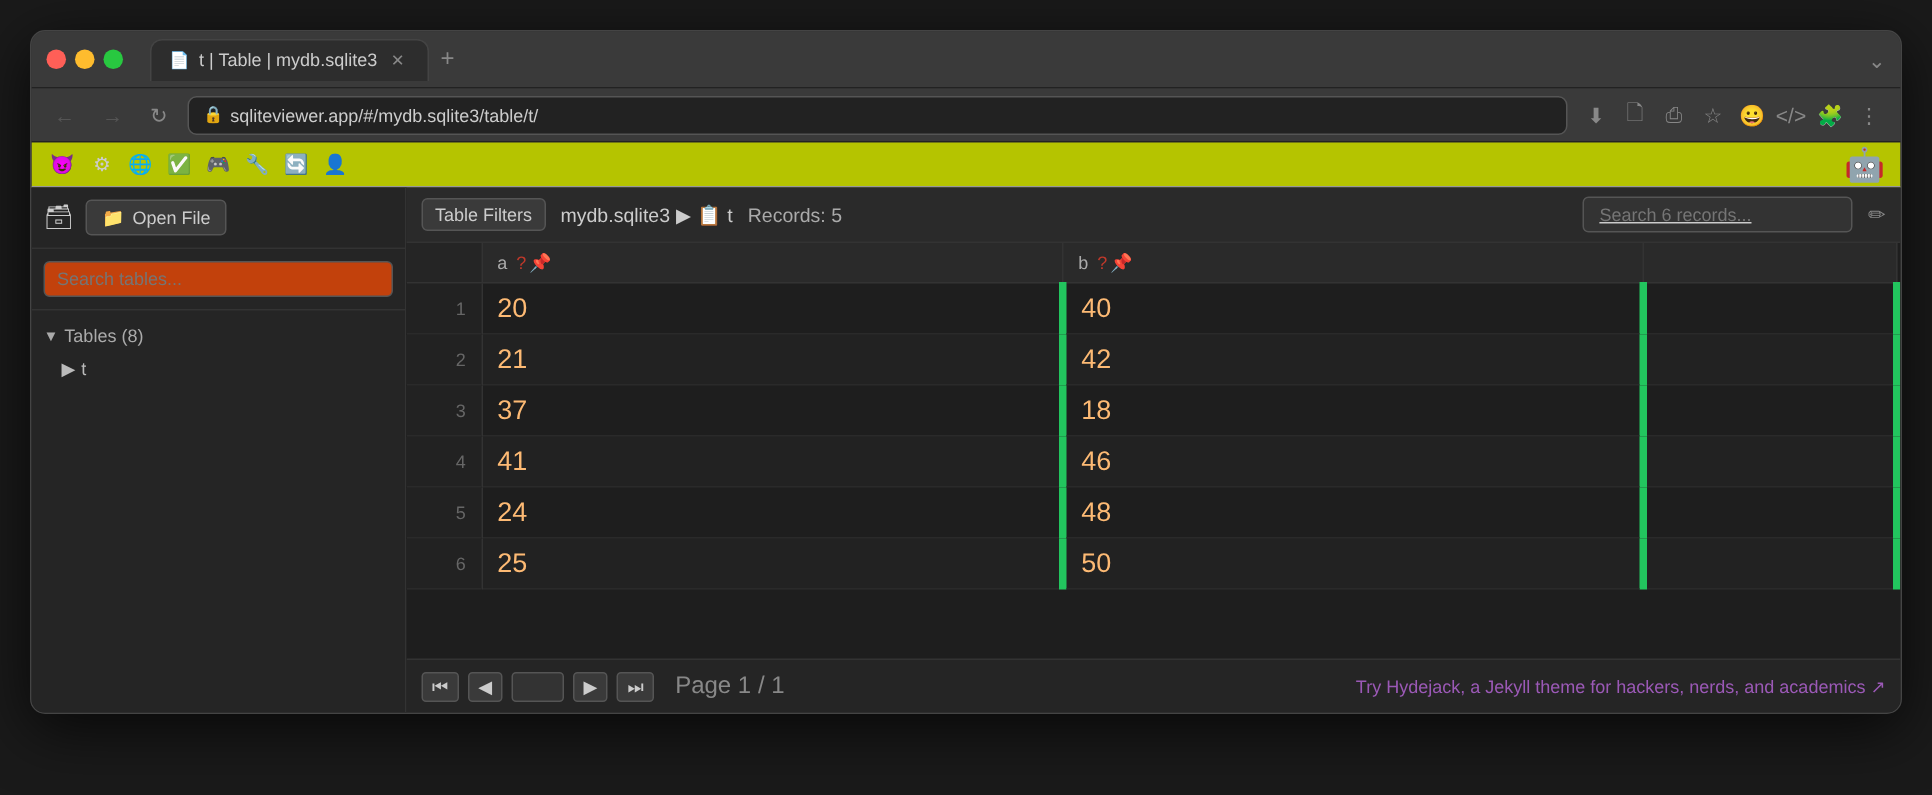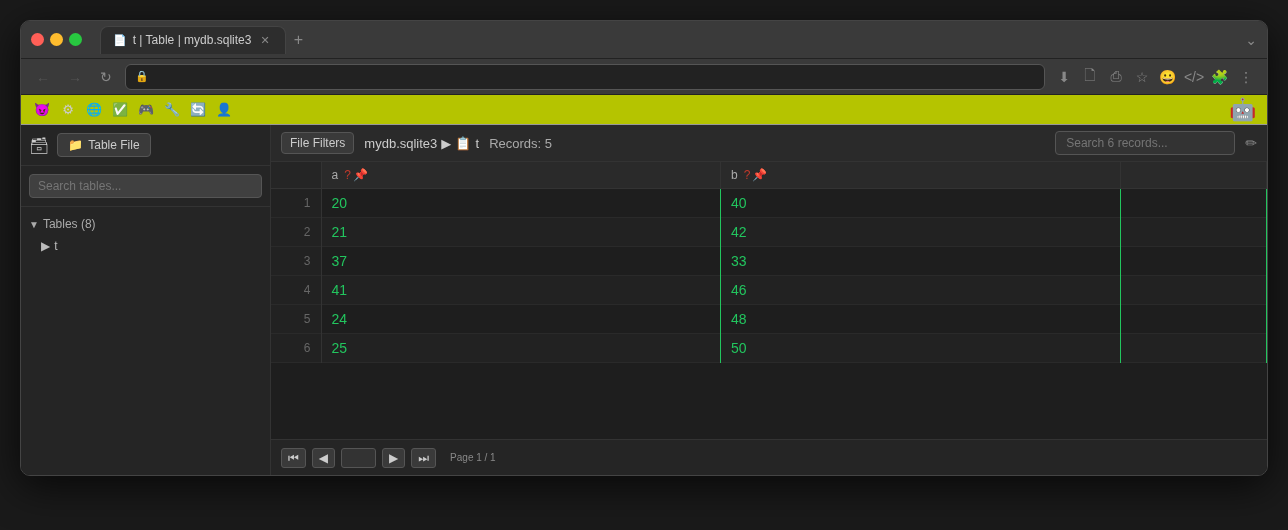--- a/index.html
+++ b/index.html
@@ -208,21 +208,21 @@
       display: flex;
       align-items: center;
       gap: 5px;
     }
     .search-tables {
       padding: 8px;
       border-bottom: 1px solid #333;
     }
     .search-tables input {
       width: 100%;
-      background: #404040;
+      background: #c2410c;
       border: 1px solid #555;
       color: #ccc;
       padding: 4px 8px;
       border-radius: 4px;
       font-size: 12px;
     }
     .tables-section {
       padding: 6px 0;
     }
     .tables-header {
@@ -285,20 +285,21 @@
     }
     .search-records-input {
       margin-left: auto;
       background: #333;
       border: 1px solid #555;
       color: #ccc;
       padding: 4px 10px;
       border-radius: 4px;
       font-size: 12px;
       width: 180px;
+      text-decoration: underline;
     }
     .top-right-icon {
       color: #888;
       cursor: pointer;
       font-size: 14px;
     }
 
     
     .table-container {
       flex: 1;
@@ -358,23 +359,23 @@
       border-bottom: 1px solid #2a2a2a;
     }
     tbody tr:nth-child(even) {
       background: #222;
     }
     tbody tr:nth-child(odd) {
       background: #1e1e1e;
     }
     td {
       padding: 6px 10px;
-      border-right: 1px solid #22c55e;
-      font-size: 14px;
-      color: #22c55e;
+      border-right: 5px solid #22c55e;
+      font-size: 18px;
+      color: #fdba74;
     }
     td.row-num {
       text-align: right;
       color: #666;
       background: #222;
       font-size: 12px;
       border-right: 1px solid #333;
     }
 
     
@@ -400,21 +401,21 @@
       background: #333;
       border: 1px solid #555;
       color: #ccc;
       padding: 2px 6px;
       border-radius: 3px;
       font-size: 12px;
       width: 35px;
       text-align: center;
     }
     .page-info {
-      font-size: 10px;
+      font-size: 16px;
       color: #888;
       margin-left: 8px;
     }
     .hydejack-link {
       margin-left: auto;
       font-size: 12px;
       color: #9b59b6;
       cursor: pointer;
       text-decoration: none;
     }
@@ -440,20 +441,21 @@
     </div>
     <div class="window-controls-right">⌄</div>
   </div>
 
   <div class="address-bar">
     <button class="nav-btn disabled">←</button>
     <button class="nav-btn disabled">→</button>
     <button class="nav-btn">↻</button>
     <div class="address-input">
       <span class="address-lock">🔒</span>
+      <span>sqliteviewer.app/#/mydb.sqlite3/table/t/</span>
     </div>
     <div class="browser-icons">
       <div class="browser-icon">⬇</div>
       <div class="browser-icon">🗋</div>
       <div class="browser-icon">⎙</div>
       <div class="browser-icon">☆</div>
       <div class="browser-icon">😀</div>
       <div class="browser-icon">&lt;/&gt;</div>
       <div class="browser-icon">🧩</div>
       <div class="browser-icon">⋮</div>
@@ -472,42 +474,42 @@
     <div class="android-logo">🤖</div>
   </div>
 
   <div class="main-content">
 
     <div class="sidebar">
       <div class="sidebar-header">
         <span class="sidebar-header-icon">🗃</span>
         <button class="open-file-btn">
           <span>📁</span>
-          <span>Table File</span>
+          <span>Open File</span>
         </button>
       </div>
       <div class="search-tables">
         <input type="text" class="search-tables-input" placeholder="Search tables..." style="">
       </div>
       <div class="tables-section">
         <div class="tables-header">
           <span class="chevron">▼</span>
           <span>Tables (8)</span>
         </div>
         <div class="table-item">
           <span>▶</span>
           <span>t</span>
         </div>
       </div>
     </div>
 
     <div class="main-panel">
 
       <div class="toolbar">
-        <button class="reset-filters-btn">File Filters</button>
+        <button class="reset-filters-btn">Table Filters</button>
         <div class="breadcrumb">
           <span>mydb.sqlite3</span>
           <span>▶</span>
           <span>📋</span>
           <span>t</span>
         </div>
         <span class="records-count">Records: 5</span>
         <input type="text" class="search-records-input" placeholder="Search 6 records..." style="">
         <span class="top-right-icon">✏</span>
       </div>
@@ -547,21 +549,21 @@
   </tr>
               <tr>
     <td class="row-num">2</td>
     <td>21</td>
     <td>42</td>
     <td></td>
   </tr>
               <tr>
     <td class="row-num">3</td>
     <td>37</td>
-    <td>33</td>
+    <td>18</td>
     <td></td>
   </tr>
               <tr>
     <td class="row-num">4</td>
     <td>41</td>
     <td>46</td>
     <td></td>
   </tr>
               <tr>
     <td class="row-num">5</td>
@@ -579,16 +581,17 @@
         </table>
       </div>
 
       <div class="pagination">
         <button class="page-btn">⏮</button>
         <button class="page-btn">◀</button>
         <input type="text" class="page-input" style="">
         <button class="page-btn">▶</button>
         <button class="page-btn">⏭</button>
         <span class="page-info">Page 1 / 1</span>
+        <a class="hydejack-link">Try Hydejack, a Jekyll theme for hackers, nerds, and academics ↗</a>
       </div>
     </div>
   </div>
 </div>
 
 </body></html>

